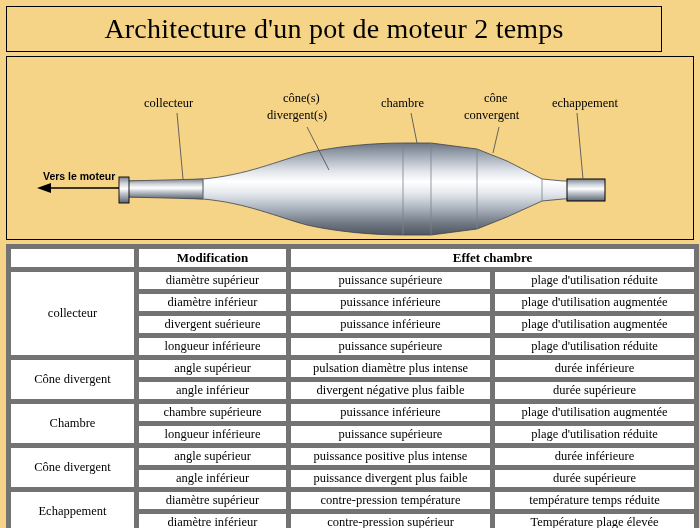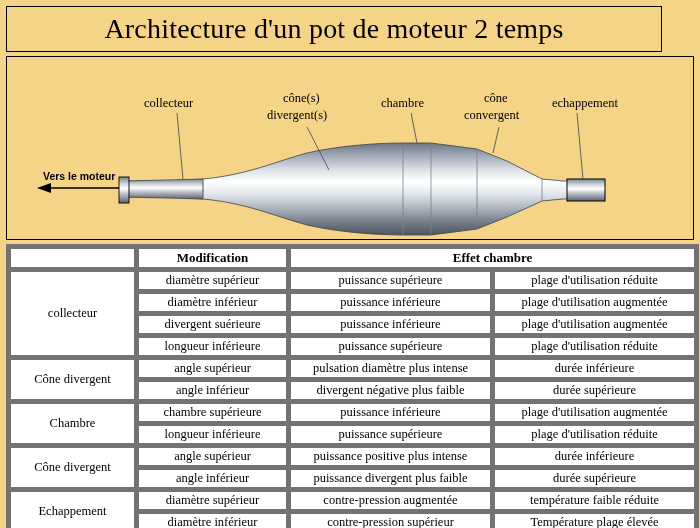--- a/index.html
+++ b/index.html
@@ -246,22 +246,22 @@
             <td>durée inférieure</td>
           </tr>
           <tr>
             <td>angle inférieur</td>
             <td>puissance divergent plus faible</td>
             <td>durée supérieure</td>
           </tr>
           <tr>
             <td class="cat" rowspan="2">Echappement</td>
             <td>diamètre supérieur</td>
-            <td>contre-pression augmentée</td>
-            <td>température faible réduite</td>
+            <td>contre-pression température</td>
+            <td>température temps réduite</td>
           </tr>
           <tr>
             <td>diamètre inférieur</td>
             <td>contre-pression supérieur</td>
             <td>Température plage élevée</td>
           </tr>
         </tbody>
     </table>
   </div>
 

